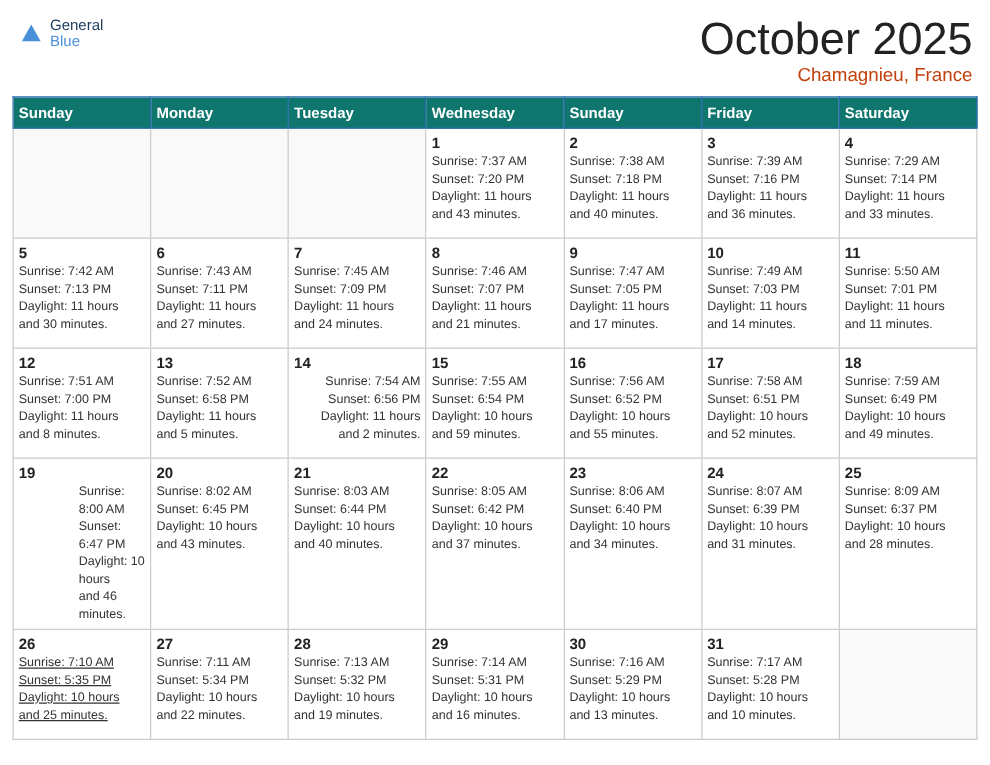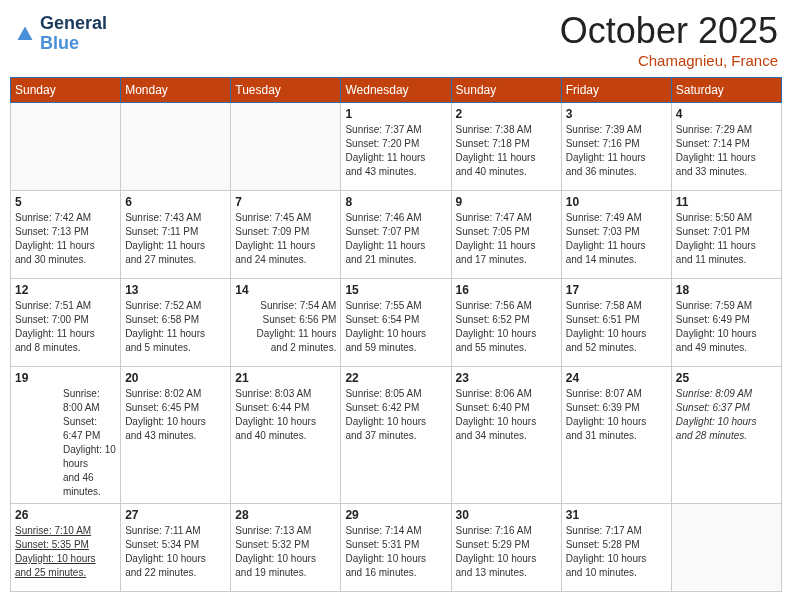--- a/index.html
+++ b/index.html
@@ -16,22 +16,22 @@
       align-items: flex-start;
       margin-bottom: 8px;
       padding: 0 4px;
     }
     .logo {
       display: flex;
       align-items: center;
       margin-top: 4px;
     }
     .logo-text {
-      font-size: 18px;
-      font-weight: bold;
+      font-size: 12px;
+      font-weight: normal;
       color: #1a3a5c;
       line-height: 1.1;
     }
     .logo-text span {
       color: #4a90d9;
     }
     .logo-icon {
       width: 18px;
       height: 18px;
       margin-left: 2px;
@@ -48,24 +48,24 @@
     .location {
       font-size: 15px;
       color: #c2410c;
     }
     table {
       width: 100%;
       border-collapse: collapse;
       table-layout: fixed;
     }
     thead tr th {
-      background-color: #c2410c;
+      background-color: #0f766e;
       color: #fff;
       font-size: 12px;
-      font-weight: normal;
+      font-weight: bold;
       padding: 5px 4px;
       text-align: left;
       border: 1px solid #2b6cb0;
     }
     tbody tr td {
       border: 1px solid #ccc;
       vertical-align: top;
       padding: 4px;
       font-size: 10.2px;
       color: #222;
@@ -292,21 +292,21 @@
         </td>
         <td>
           <span class="day-num">24</span>
           <div class="day-info" style="white-space: pre-line;">Sunrise: 8:07 AM
 Sunset: 6:39 PM
 Daylight: 10 hours
 and 31 minutes.</div>
         </td>
         <td>
           <span class="day-num">25</span>
-          <div class="day-info" style="white-space: pre-line; font-style: italic;">Sunrise: 8:09 AM
+          <div class="day-info" style="white-space: pre-line;">Sunrise: 8:09 AM
 Sunset: 6:37 PM
 Daylight: 10 hours
 and 28 minutes.</div>
         </td>
       </tr>
       <tr>
         <td>
           <span class="day-num">26</span>
           <div class="day-info" style="white-space: pre-line; text-decoration: underline;">Sunrise: 7:10 AM
 Sunset: 5:35 PM

